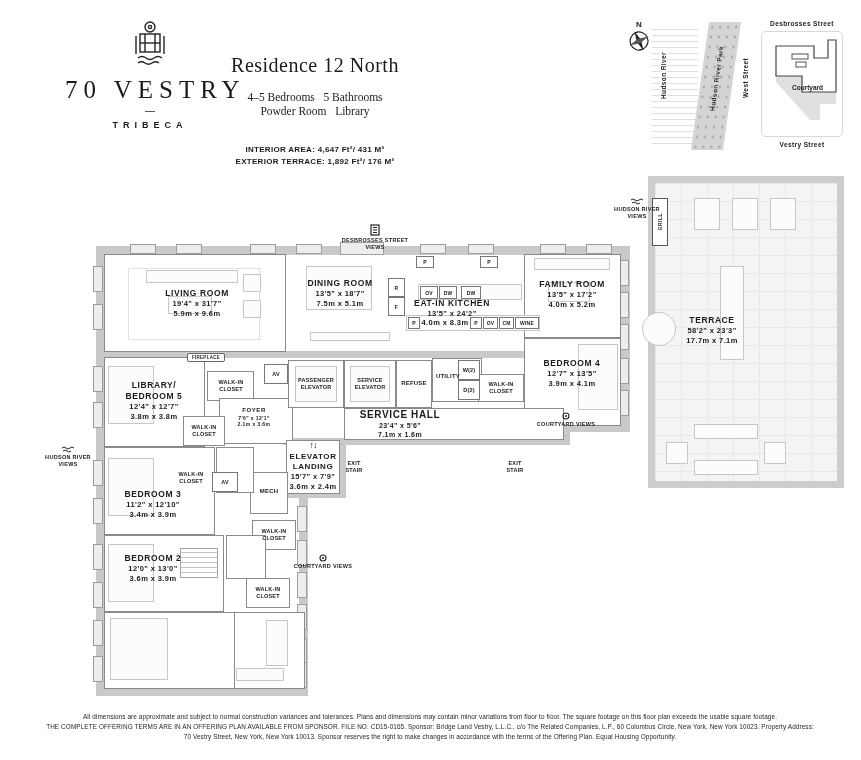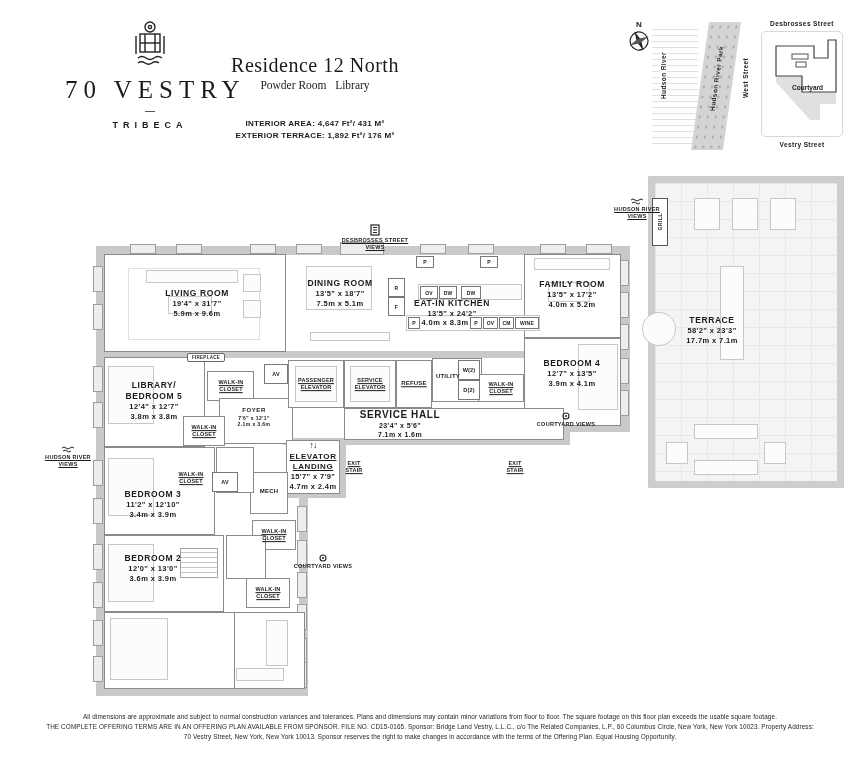--- a/index.html
+++ b/index.html
@@ -56,21 +56,21 @@
   .view{position:absolute;transform:translate(-50%,0);text-align:center;font-size:5.5px;
         font-weight:bold;letter-spacing:.3px;line-height:1.3;}
   .view svg{display:block;margin:0 auto 1px auto;}
   .grill{position:absolute;left:652px;top:198px;width:16px;height:48px;border:1px solid #555;background:#fff;
          display:flex;align-items:center;justify-content:center;box-sizing:border-box;}
   .grill span{font-size:5px;font-weight:bold;letter-spacing:.5px;}
   .firechip{position:absolute;left:187px;top:353px;width:38px;height:9px;background:#fff;border:1px solid #666;
             border-radius:2px;display:flex;align-items:center;justify-content:center;font-size:4.5px;
             font-weight:bold;letter-spacing:.3px;box-sizing:border-box;}
   .elevicon{display:block;font-size:9px;font-weight:bold;letter-spacing:-1px;}
-  .wrap{white-space:normal;text-decoration:underline;}
+  .wrap{white-space:normal;}
   
   .footer{position:absolute;left:15px;top:712px;width:830px;text-align:center;
           font-size:6.4px;line-height:1.55;color:#1f1f1f;letter-spacing:.1px;}
 </style>
 </head>
 <body>
 
 <div class="sheet">
 
   <div class="logo">
@@ -86,20 +86,21 @@
       <path d="M10 38 q4 -3 8 0 q4 3 8 0 q4 -3 8 0"></path>
       <path d="M13 43 q3.5 -2.5 7 0 q3.5 2.5 7 0 q3.5 -2.5 7 0" transform="translate(-3 0)"></path>
     </svg>
     <div class="brand">70 VESTRY</div>
     <div class="dash">—</div>
     <div class="sub">TRIBECA</div>
   </div>
 
   <div class="titleblock">
     <div class="title">Residence 12 North</div>
+    <div class="feat first">4–5 Bedrooms   5 Bathrooms</div>
     <div class="feat">Powder Room   Library</div>
     <div class="area first">INTERIOR AREA: 4,647 Ft²/ 431 M²</div>
     <div class="area">EXTERIOR TERRACE: 1,892 Ft²/ 176 M²</div>
   </div>
 
   <div class="compass">
     <div class="n">N</div>
     <svg width="24" height="24" viewBox="0 0 24 24" style="transform:rotate(-25deg)">
       <circle cx="12" cy="12" r="9" fill="none" stroke="#222" stroke-width="1.2"></circle>
       <path d="M12 1.5 L14.4 12 L12 22.5 L9.6 12 Z" fill="#222"></path>
@@ -325,21 +326,21 @@
   </div>
   <div class="lbl" style="left:254px;top:417px;">
     <span class="n" style="font-size:6px;">FOYER</span>
     <span class="d" style="font-size:5px;">7'6" x 12'1"</span>
     <span class="d" style="font-size:5px;">2.1m x 3.6m</span>
   </div>
   <div class="lbl" style="left:313px;top:466px;">
     <span class="elevicon">↑↓</span>
     <span class="n wrap" style="width:64px;font-size:8px;">ELEVATOR LANDING</span>
     <span class="d">15'7" x 7'9"</span>
-    <span class="d">4.7m x 2.4m</span>
+    <span class="d">3.6m x 2.4m</span>
   </div>
   <div class="lbl" style="left:400px;top:424px;">
     <span class="n" style="font-size:10px;">SERVICE HALL</span>
     <span class="d" style="font-size:7px;">23'4" x 5'6"</span>
     <span class="d" style="font-size:7px;">7.1m x 1.6m</span>
   </div>
   <div class="lbl" style="left:153px;top:504px;">
     <span class="n">BEDROOM 3</span>
     <span class="d">11'2" x 12'10"</span>
     <span class="d">3.4m x 3.9m</span>

